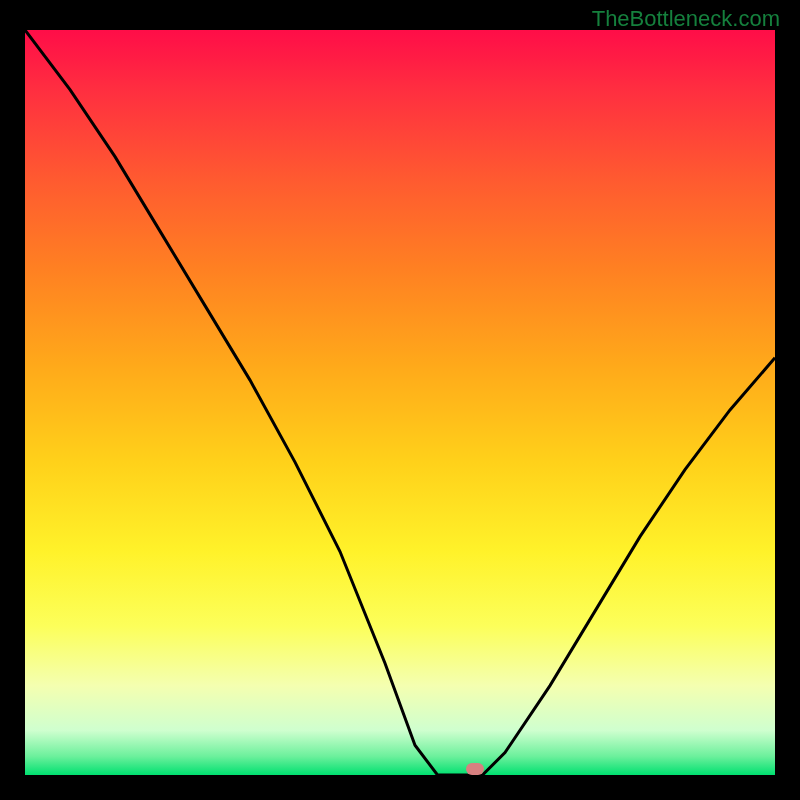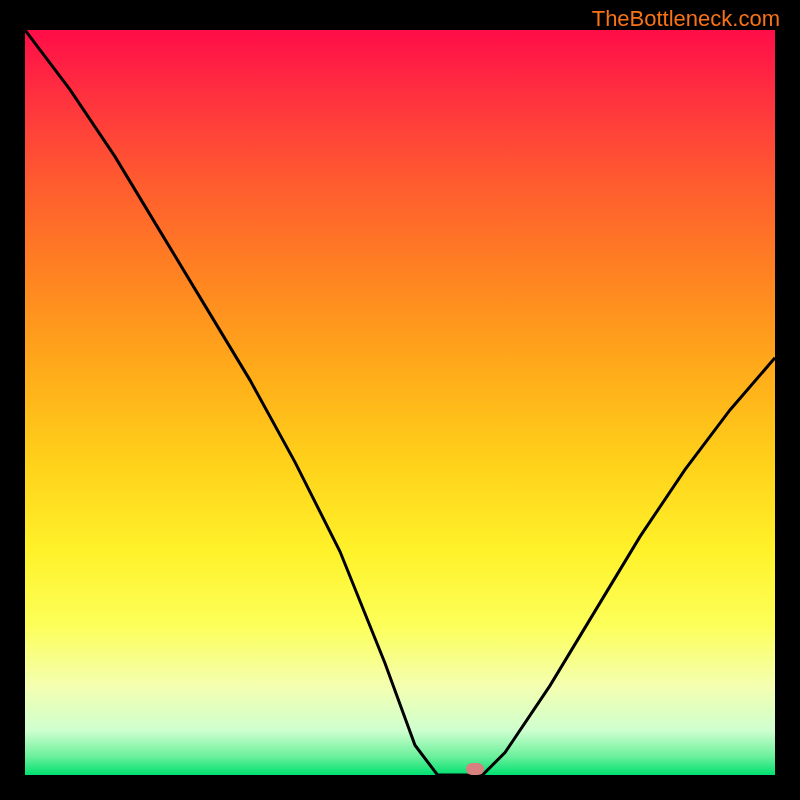--- a/index.html
+++ b/index.html
@@ -8,21 +8,21 @@
     width: 800px;
     height: 800px;
     background: #000;
     position: relative;
     font-family: Arial, sans-serif;
   }
   .attribution {
     position: absolute;
     top: 6px;
     right: 20px;
-    color: #f97316;
+    color: #15803d;
     font-size: 22px;
     font-weight: normal;
     z-index: 10;
   }
   .plot-area {
     position: absolute;
     left: 25px;
     top: 30px;
     width: 750px;
     height: 745px;

